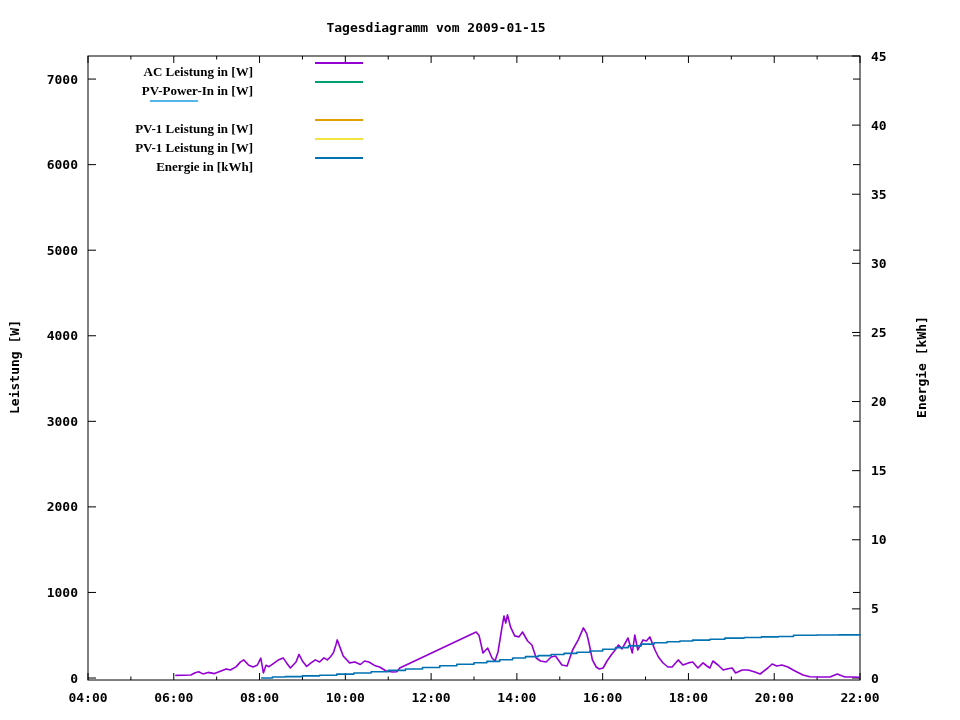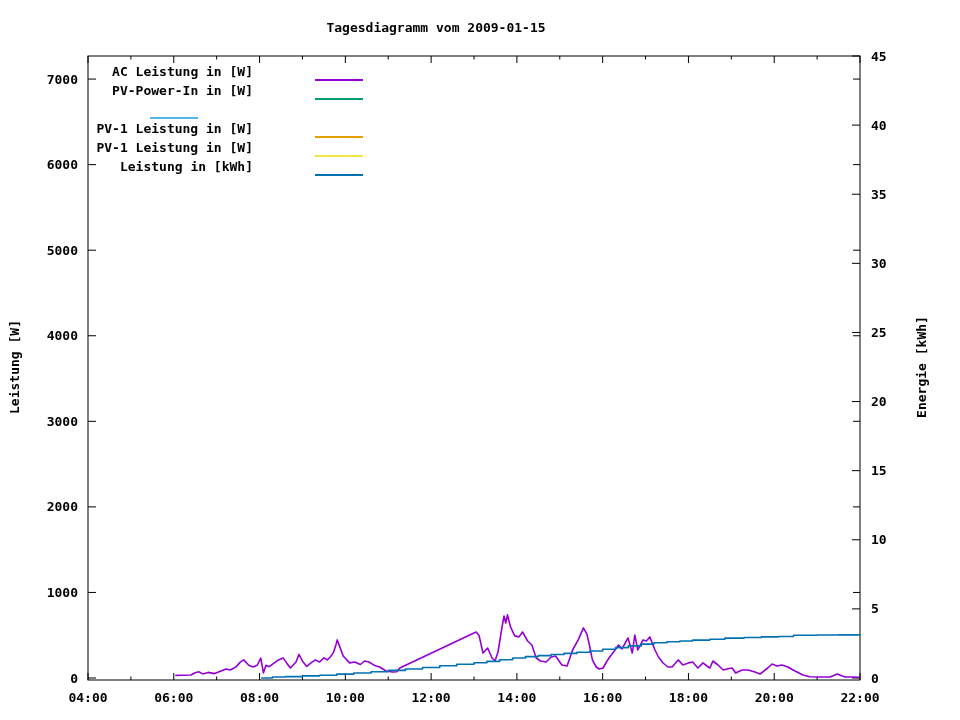--- a/index.html
+++ b/index.html
@@ -6,21 +6,21 @@
   body{width:960px;height:720px;position:relative;overflow:hidden;
        font-family:"DejaVu Sans Mono",monospace;font-weight:bold;color:#000;}
   #stage{position:absolute;left:0;top:0;width:960px;height:720px;}
   svg{position:absolute;left:0;top:0;}
   svg text{font-family:"DejaVu Sans Mono",monospace;font-weight:bold;font-size:13px;fill:#000;}
   .overlay{position:absolute;white-space:nowrap;font-size:13px;}
   #chart-title{top:20px;left:436px;transform:translateX(-50%);}
   #ylabel-left{top:367px;left:14px;transform:translate(-50%,-50%) rotate(-90deg);}
   #ylabel-right{top:367px;left:921px;transform:translate(-50%,-50%) rotate(-90deg);}
   #legend{position:absolute;left:88px;top:62px;}
-  .lrow{position:relative;height:19px;display:flex;align-items:flex-end;}
+  .lrow{position:relative;height:19px;display:flex;align-items:flex-start;font-family:Liberation Serif, serif;}
   .llabel{display:inline-block;width:165px;text-align:right;font-size:13px;line-height:19px;}
   .lline{display:inline-block;width:48px;height:2px;margin-left:62px;}
 </style>
 </head>
 <body>
 
 <div id="stage">
   <svg id="plot" width="960" height="720" viewBox="0 0 960 720">
       <rect x="88" y="56" width="772" height="624" fill="none" stroke="#000" stroke-width="1"></rect>
       <line x1="88" y1="680" x2="88" y2="673" stroke="#000" stroke-width="1"></line>
@@ -134,17 +134,17 @@
       </div>
       <div class="lrow">
         <span class="llabel">PV-1 Leistung in [W]</span>
         <span class="lline" style="background: rgb(230, 159, 0);"></span>
       </div>
       <div class="lrow">
         <span class="llabel">PV-1 Leistung in [W]</span>
         <span class="lline" style="background: rgb(240, 228, 66);"></span>
       </div>
       <div class="lrow">
-        <span class="llabel">Leistung in [kWh]</span>
+        <span class="llabel">Energie in [kWh]</span>
         <span class="lline" style="background: rgb(0, 114, 178);"></span>
       </div>
     </div>
 </div>
 
 </body></html>

